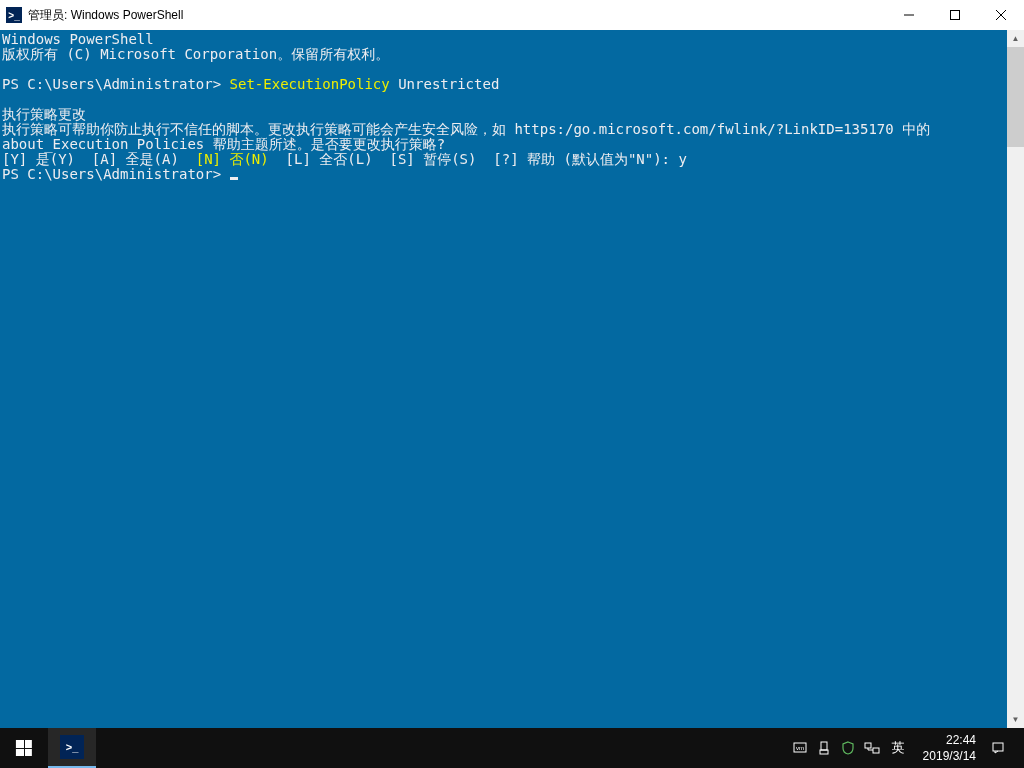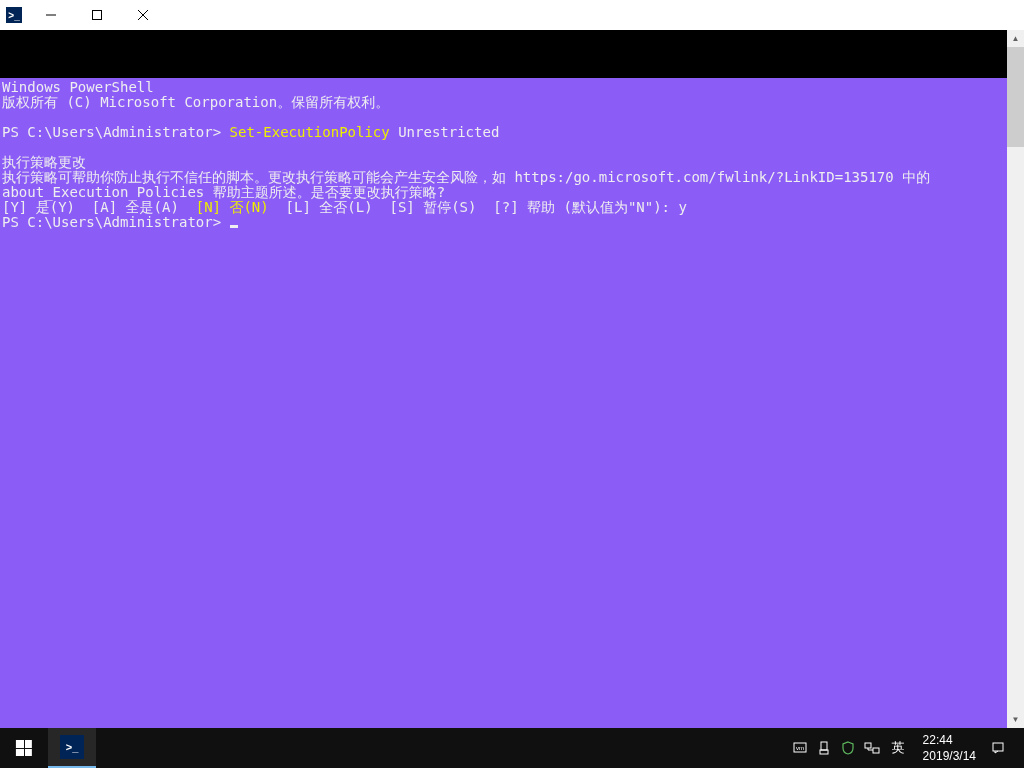--- a/index.html
+++ b/index.html
@@ -43,29 +43,28 @@
       cursor: pointer;
       font-size: 10px;
     }
     .win-btn svg { width: 10px; height: 10px; }
     .console-area {
       position: absolute;
       top: 30px;
       left: 0;
       right: 0;
       bottom: 40px;
-      background: #8b5cf6;
+      background: #0369a1;
       font-family: "NSimSun", "SimSun", "Consolas", monospace;
       font-size: 14px;
       line-height: 15px;
       color: #eeedf0;
       padding: 2px 0 12px 2px;
       white-space: pre;
       overflow: hidden;
-      margin-top: 48px;
     }
     .scrollbar {
       position: absolute;
       top: 30px;
       right: 0;
       bottom: 40px;
       width: 17px;
       background: #f0f0f0;
     }
     .scrollbar-thumb {
@@ -145,21 +144,21 @@
       font-size: 12px;
     }
     .tray-icon {
       width: 16px; height: 16px;
       display: flex; align-items: center; justify-content: center;
       font-size: 13px;
       color: #fff;
       cursor: pointer;
     }
     .clock {
-      text-align: left;
+      text-align: right;
       line-height: 16px;
       font-size: 12px;
       padding: 0 6px;
       cursor: pointer;
     }
     .show-desktop {
       width: 6px;
       border-left: 1px solid #444;
       cursor: pointer;
     }
@@ -169,20 +168,21 @@
       cursor: pointer;
     }
   </style>
 </head>
 <body>
 
 <div class="titlebar">
   <div class="titlebar-icon">
       <span>&gt;_</span>
     </div>
+  <div class="titlebar-title">管理员: Windows PowerShell</div>
   <div class="win-controls">
     <div class="win-btn">
       <svg viewBox="0 0 10 10">
           <line x1="0" y1="5" x2="10" y2="5" stroke="#000" stroke-width="1"></line>
         </svg>
     </div>
     <div class="win-btn">
       <svg viewBox="0 0 10 10">
           <rect x="0.5" y="0.5" width="9" height="9" fill="none" stroke="#000" stroke-width="1"></rect>
         </svg>

